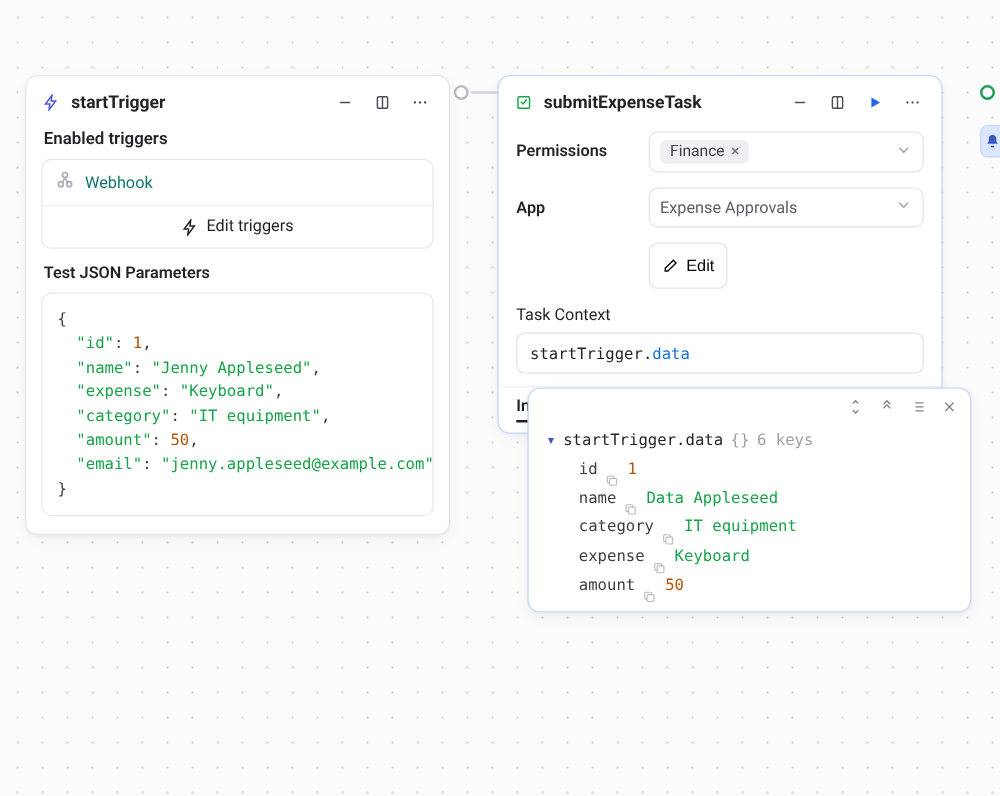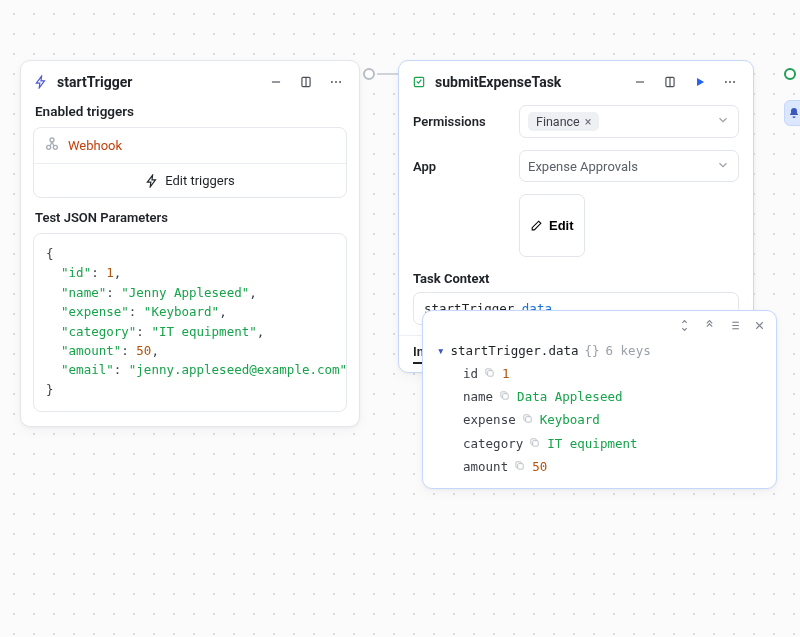--- a/index.html
+++ b/index.html
@@ -37,21 +37,21 @@
   .hdr-btn { width: 22px; height: 22px; display:inline-flex; align-items:center; justify-content:center; border-radius:5px; color:#4a4f57; }
   .section-title { font-weight: 600; padding: 4px 14px 8px; font-size: 13.5px; }
   .inner-box {
     margin: 0 12px 10px;
     border: 1px solid #e5e8ec;
     border-radius: 8px;
   }
   .webhook-row {
     display:flex; align-items:center; gap:8px;
     padding: 8px 10px;
-    color:#c2410c;
+    color:#0f766e;
     border-bottom: 1px solid #eceff2;
   }
   .edit-row {
     display:flex; align-items:center; justify-content:center; gap:6px;
     padding: 9px 0; font-weight: 400;
   }
   .param-title { font-weight:600; padding: 2px 14px 8px; }
   .json-box {
     margin: 0 12px 14px;
     border: 1px solid #e5e8ec;
@@ -81,23 +81,23 @@
   .chip {
     display:inline-flex; align-items:center; gap:5px;
     background:#eef0f3; color:#3d424a;
     padding:2px 8px; border-radius:5px; font-size:12.5px;
   }
   .chip .x { color:#6a6f78; }
   .caret { color:#9aa0a8; }
   .btn {
     display:inline-flex; align-items:center; gap:6px;
     border:1px solid #e2e5e9; border-radius:7px;
-    padding:23px 10px; background:#fff; font-weight:700; font-size:13px;
-  }
-  .ctx-label { font-weight:700; padding: 8px 14px 6px; }
+    padding:10px 10px; background:#fff; font-weight:400; font-size:13px;
+  }
+  .ctx-label { font-weight:400; padding: 8px 14px 6px; }
   .ctx-input {
     margin: 0 14px 10px;
     border:1px solid #e2e5e9; border-radius:7px;
     padding:8px 10px;
     font-family: ui-monospace, SFMono-Regular, Menlo, Consolas, monospace;
     font-size:12.5px;
   }
   .ctx-input .data { color:#1671d9; }
   .tabs {
     display:flex; align-items:center; gap:16px;
@@ -117,21 +117,21 @@
     padding-bottom: 10px;
   }
   #inspector .insp-hdr {
     display:flex; justify-content:flex-end; gap:12px; padding:8px 10px 4px; color:#7c828b;
   }
   .tree { padding: 0 14px; font-family: ui-monospace, SFMono-Regular, Menlo, Consolas, monospace; font-size:12.5px; line-height:1.85; }
   .tree .root { display:flex; align-items:center; gap:6px; }
   .tree .root .caret2 { color:#3b53c7; }
   .tree .root .name { color:#1f2328; }
   .tree .root .meta { color:#9aa0a8; }
-  .kv { padding-left: 26px; display:flex; align-items:flex-start; gap:6px; }
+  .kv { padding-left: 26px; display:flex; align-items:flex-end; gap:6px; }
   .kv .k { color:#3a3f46; }
   .kv .link { width:12px; height:12px; color:#b7bcc3; }
   .kv .v-num { color:#b45309; }
   .kv .v-str { color:#16a34a; }
 
   
   .port {
     position:absolute; width:12px; height:12px; border-radius:50%;
     background:#fff; border:2px solid #b9bec6;
   }
@@ -351,36 +351,36 @@
         </div>
         <div class="kv">
           <span class="k">name</span>
           <span class="link"><svg viewBox="0 0 24 24" width="11" height="11" fill="none" stroke="currentColor" stroke-width="2">
               <rect x="8" y="8" width="12" height="12" rx="2"></rect>
               <path d="M16 8V6a2 2 0 0 0-2-2H6a2 2 0 0 0-2 2v8a2 2 0 0 0 2 2h2"></path>
             </svg></span>
           <span class="v-str">Data Appleseed</span>
         </div>
         <div class="kv">
+          <span class="k">category</span>
+          <span class="link"><svg viewBox="0 0 24 24" width="11" height="11" fill="none" stroke="currentColor" stroke-width="2">
+              <rect x="8" y="8" width="12" height="12" rx="2"></rect>
+              <path d="M16 8V6a2 2 0 0 0-2-2H6a2 2 0 0 0-2 2v8a2 2 0 0 0 2 2h2"></path>
+            </svg></span>
+          <span class="v-str">IT equipment</span>
+        </div>
+        <div class="kv">
           <span class="k">expense</span>
           <span class="link"><svg viewBox="0 0 24 24" width="11" height="11" fill="none" stroke="currentColor" stroke-width="2">
               <rect x="8" y="8" width="12" height="12" rx="2"></rect>
               <path d="M16 8V6a2 2 0 0 0-2-2H6a2 2 0 0 0-2 2v8a2 2 0 0 0 2 2h2"></path>
             </svg></span>
           <span class="v-str">Keyboard</span>
         </div>
         <div class="kv">
-          <span class="k">category</span>
-          <span class="link"><svg viewBox="0 0 24 24" width="11" height="11" fill="none" stroke="currentColor" stroke-width="2">
-              <rect x="8" y="8" width="12" height="12" rx="2"></rect>
-              <path d="M16 8V6a2 2 0 0 0-2-2H6a2 2 0 0 0-2 2v8a2 2 0 0 0 2 2h2"></path>
-            </svg></span>
-          <span class="v-str">IT equipment</span>
-        </div>
-        <div class="kv">
           <span class="k">amount</span>
           <span class="link"><svg viewBox="0 0 24 24" width="11" height="11" fill="none" stroke="currentColor" stroke-width="2">
               <rect x="8" y="8" width="12" height="12" rx="2"></rect>
               <path d="M16 8V6a2 2 0 0 0-2-2H6a2 2 0 0 0-2 2v8a2 2 0 0 0 2 2h2"></path>
             </svg></span>
           <span class="v-num">50</span>
         </div>
       </div>
   </div>
 </div>

